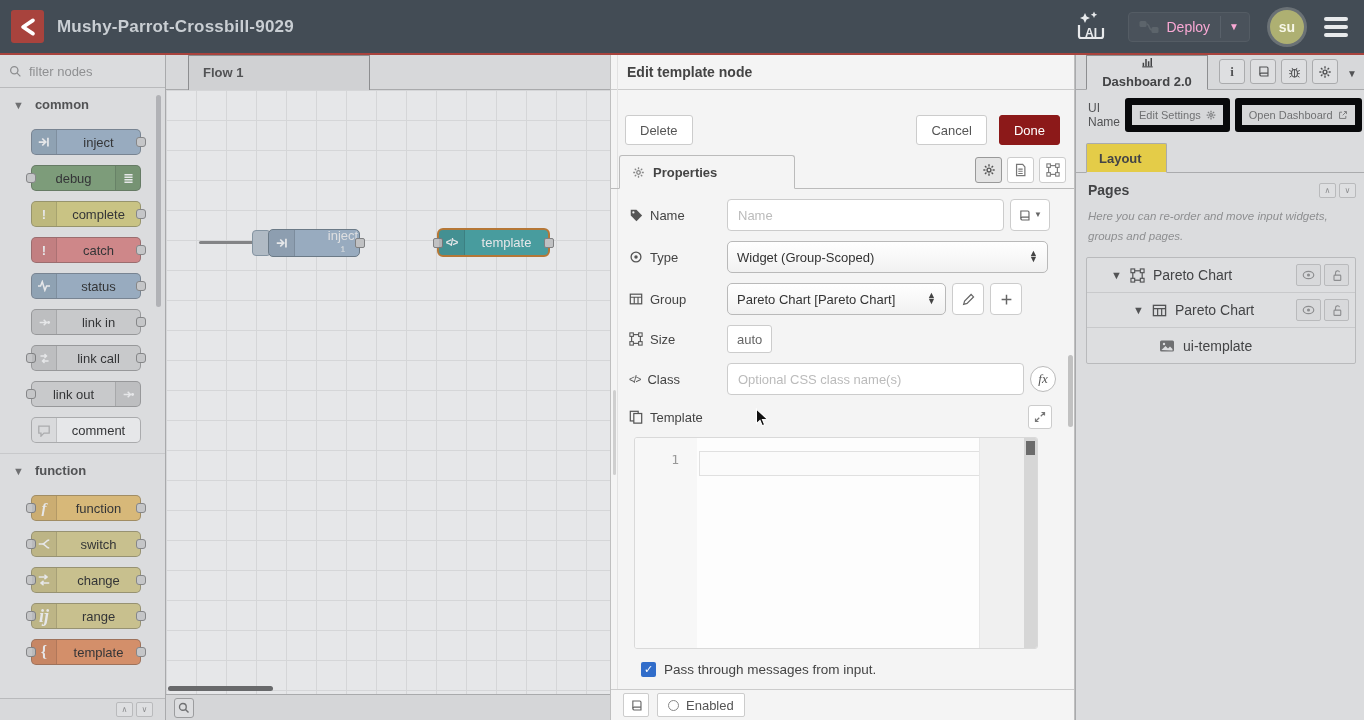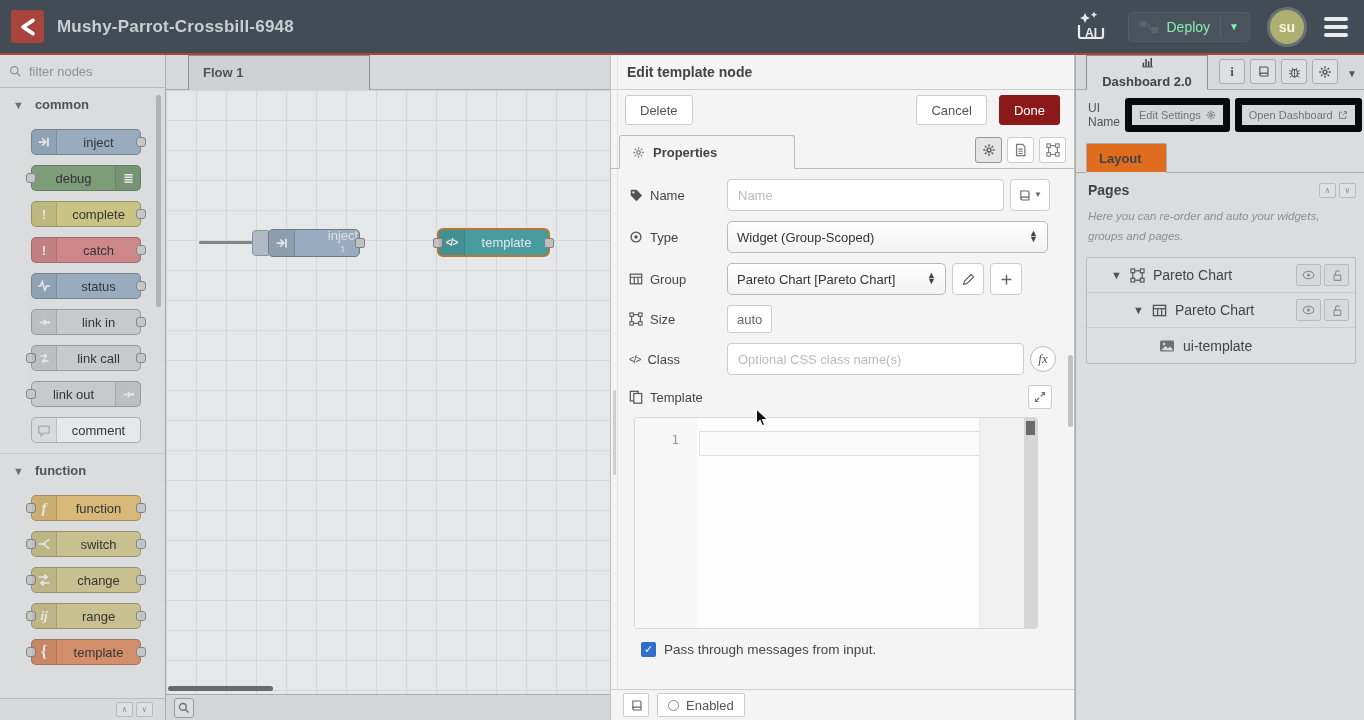--- a/index.html
+++ b/index.html
@@ -5,21 +5,21 @@
   * { box-sizing: border-box; margin: 0; padding: 0; }
   html,body { width:1364px; height:720px; overflow:hidden; }
   body { font-family:"Liberation Sans", sans-serif; background:#fff; position:relative; font-size:13px; color:#444; }
 
   
   .header { position:absolute; top:0; left:0; right:0; height:55px; background:#434c55; border-bottom:2px solid #a8433d; display:flex; align-items:center; z-index:10; }
   .logo { width:33px; height:33px; background:#a8433d; border-radius:3px; margin:0 13px 0 11px; display:flex; align-items:center; justify-content:center; flex:0 0 auto; }
   .hdr-title { color:#c9ced3; font-size:17px; font-weight:bold; letter-spacing:.2px; }
   .hdr-right { margin-left:auto; display:flex; align-items:center; gap:20px; margin-right:16px; }
   .ai-btn { color:#e8eaec; }
-  .deploy-btn { display:flex; align-items:center; background:#4a525b; border:1px solid #545c64; border-radius:4px; height:30px; padding:0 10px; color:#86efac; gap:8px; }
+  .deploy-btn { display:flex; align-items:center; background:#4a525b; border:1px solid #545c64; border-radius:4px; height:30px; padding:0 10px; color:#f9a8d4; gap:8px; }
   .deploy-btn .sep { width:1px; height:22px; background:#59616a; margin-left:2px; }
   .deploy-label { font-size:14px; }
   .caret { font-size:10px; line-height:1; }
   .avatar { width:34px; height:34px; border-radius:50%; background:#aeb072; color:#f7f7e8; display:flex; align-items:center; justify-content:center; font-weight:bold; font-size:14px; box-shadow:0 0 0 3px rgba(225,225,215,.25); }
   .hamburger { display:flex; flex-direction:column; gap:4px; }
   .hamburger span { display:block; width:24px; height:4px; background:#e8eaec; border-radius:2px; }
 
   
   .palette { position:absolute; top:55px; left:0; width:166px; bottom:0; background:#f3f3f3; border-right:1px solid #b9b9b9; }
   .palette-search { height:33px; border-bottom:1px solid #ccc; display:flex; align-items:center; gap:7px; padding:0 9px; color:#9b9b9b; }
@@ -72,21 +72,21 @@
   .dim-left { left:0; width:610px; }
   .dim-right { left:1075px; right:0; }
 
   
   .tray { position:absolute; top:55px; left:610px; width:465px; bottom:0; background:#f4f4f4; border-left:1px solid #bfbfbf; border-right:1px solid #bfbfbf; z-index:5; }
   .tray-resize { position:absolute; left:0; top:0; bottom:0; width:7px; border-right:1px solid #e2e2e2; }
   .tray-resize .thumb { position:absolute; left:2px; top:335px; width:3px; height:85px; background:#cfcfcf; border-radius:2px; }
   .tray-vscroll { position:absolute; right:1px; top:300px; width:5px; height:72px; background:#c1c1c1; border-radius:3px; }
   .tray-header { padding:9px 16px; font-size:14px; font-weight:bold; color:#444; border-bottom:1px solid #ccc; }
   .tray-toolbar { display:flex; align-items:center; padding:5px 14px 6px; gap:10px; }
-  .btn { height:30px; padding:0 14px; border:1px solid #ccc; border-radius:3px; background:#fff; color:#555; font-size:13px; display:flex; align-items:center; }
+  .btn { height:30px; padding:0 14px; border:1px solid #ccc; border-radius:3px; background:#fff; color:#555; font-size:13px; display:flex; align-items:center;margin-top:20px; }
   .btn-done { background:#8C1919; border-color:#8C1919; color:#fff; margin-left:2px; }
   .btn-cancel { margin-left:auto; }
   .tab-row { position:relative; height:36px; border-bottom:1px solid #bbb; margin-top:2px; }
   .props-tab { position:absolute; left:8px; bottom:-1px; width:176px; height:34px; background:#f4f4f4; border:1px solid #bbb; border-bottom:1px solid #f4f4f4; border-radius:3px 3px 0 0; display:flex; align-items:center; gap:8px; padding:0 12px; font-weight:bold; color:#444; }
   .tab-btns { position:absolute; right:8px; bottom:5px; display:flex; gap:5px; }
   .sq-btn { width:27px; height:26px; border:1px solid #ccc; border-radius:3px; background:#fff; display:flex; align-items:center; justify-content:center; color:#777; }
   .sq-btn.active { background:#e4e4e4; border-color:#999; color:#555; }
   .form { padding:10px 14px 0 18px; }
   .frow { display:flex; align-items:center; margin-bottom:10px; }
   .flabel { width:98px; display:flex; align-items:center; gap:7px; color:#444; flex:0 0 auto; }
@@ -123,21 +123,21 @@
   .sidebar { position:absolute; top:55px; right:0; width:289px; bottom:0; background:#f3f3f3; border-left:1px solid #b9b9b9; }
   .sb-tabbar { height:35px; border-bottom:1px solid #b9b9b9; position:relative; background:#eee; }
   .sb-tab { position:absolute; left:10px; bottom:-1px; height:35px; width:122px; background:#f3f3f3; border:1px solid #999; border-bottom:1px solid #f3f3f3; display:flex; align-items:center; gap:6px; padding:0 8px; font-weight:bold; color:#444;flex-direction:column; }
   .sb-tabbtns { position:absolute; right:26px; bottom:5px; display:flex; gap:5px; }
   .sb-sq { width:26px; height:25px; border:1px solid #bbb; border-radius:3px; background:#f6f6f6; display:flex; align-items:center; justify-content:center; color:#555; font-size:13px; }
   .sb-caret { position:absolute; right:7px; bottom:10px; color:#555; font-size:10px; }
   .uiname-row { display:flex; align-items:center; padding:8px 8px 8px 12px; gap:5px; }
   .uiname-label { font-size:12px; color:#555; flex:1; }
   .chip-btn { font-size:11px; color:#777; background:#ededed; border:7px solid #000000; border-radius:3px; padding:4px 7px; display:flex; align-items:center; gap:5px; white-space:nowrap; }
   .layout-tabbar { height:31px; border-bottom:1px solid #bbb; position:relative; margin-top:2px; }
-  .layout-tab { position:absolute; left:10px; bottom:-1px; height:30px; width:81px; background:#f97316; border:1px solid #bbb; border-bottom:1px solid #f3f3f3; border-radius:2px 2px 0 0; display:flex; align-items:center; padding:0 12px; font-weight:bold; color:#444; }
+  .layout-tab { position:absolute; left:10px; bottom:-1px; height:30px; width:81px; background:#fde047; border:1px solid #bbb; border-bottom:1px solid #f3f3f3; border-radius:2px 2px 0 0; display:flex; align-items:center; padding:0 12px; font-weight:bold; color:#444; }
   .pages-head { display:flex; align-items:center; padding:9px 8px 4px 12px; }
   .pages-title { font-weight:bold; font-size:14px; color:#444; flex:1; }
   .help-text { margin:4px 14px 0 12px; color:#9a9a9a; font-style:italic; font-size:11.5px; line-height:1.75; }
   .tree { margin:11px 8px 0 10px; border:1px solid #ccc; border-radius:2px; background:#f5f5f5; }
   .tree-row { height:35px; display:flex; align-items:center; border-bottom:1px solid #ddd; padding-right:6px; }
   .tree-row:last-child { border-bottom:none; }
   .tr-chev { color:#555; font-size:11px; margin-right:8px; }
   .tr-icon { color:#555; margin-right:8px; display:flex; }
   .tr-label { color:#444; font-size:14px; flex:1; }
   .tr-btn { width:25px; height:22px; border:1px solid #ccc; border-radius:2px; background:#efefef; color:#999; display:flex; align-items:center; justify-content:center; margin-left:3px; }
@@ -148,21 +148,21 @@
 </style>
 </head>
 <body>
 
 <div class="header">
   <div class="logo">
     <svg width="22" height="22" viewBox="0 0 20 20">
         <path d="M14.5 4 L5.5 10 L14.5 16" stroke="#fff" stroke-width="3.4" fill="none" stroke-linecap="round" stroke-linejoin="round"></path>
       </svg>
   </div>
-  <div class="hdr-title">Mushy-Parrot-Crossbill-6948</div>
+  <div class="hdr-title">Mushy-Parrot-Crossbill-9029</div>
   <div class="hdr-right">
     <div class="ai-btn">
       <svg width="34" height="34" viewBox="0 0 34 34">
         <path d="M5 15 v11 a2 2 0 0 0 2 2 h20 a2 2 0 0 0 2 -2 v-8" stroke="#e8eaec" fill="none" stroke-width="2.2"></path>
         <text x="11" y="27" fill="#e8eaec" font-size="12" font-weight="bold" font-family="Liberation Sans, sans-serif">AI</text>
         <path d="M11 3 l1.6 3.4 3.4 1.6 -3.4 1.6 -1.6 3.4 -1.6 -3.4 -3.4 -1.6 3.4 -1.6 z" fill="#e8eaec"></path>
         <path d="M20 1.5 l1 2.2 2.2 1 -2.2 1 -1 2.2 -1 -2.2 -2.2 -1 2.2 -1 z" fill="#e8eaec"></path>
       </svg>
     </div>
     <div class="deploy-btn">
@@ -303,21 +303,21 @@
     <span class="pn-icon l">
         <svg width="14" height="14" viewBox="0 0 16 16">
           <path d="M2 4.5 h9 M8.5 2 l3 2.5 -3 2.5 M14 11.5 H5 M7.5 9 l-3 2.5 3 2.5" stroke="#fff" stroke-width="1.7" fill="none"></path>
         </svg>
       </span>
     <span class="pn-label">change</span>
     <span class="pport pr"></span>
   </div>
   <div class="palette-node c-khaki il">
     <span class="pport pl"></span>
-    <span class="pn-icon l" style="font-family:'Liberation Serif',serif; font-style:italic; font-size:13px;">ij</span>
+    <span class="pn-icon l" style="font-family:'Liberation Serif',serif; font-style:italic; font-size:18px;">ij</span>
     <span class="pn-label">range</span>
     <span class="pport pr"></span>
   </div>
   <div class="palette-node c-template il">
     <span class="pport pl"></span>
     <span class="pn-icon l" style="font-family:'Liberation Serif',serif; font-size:16px;">{</span>
     <span class="pn-label">template</span>
     <span class="pport pr"></span>
   </div>
 
@@ -597,21 +597,21 @@
   <div class="layout-tabbar">
     <div class="layout-tab">Layout</div>
   </div>
 
   <div class="pages-head">
     <span class="pages-title">Pages</span>
     <span class="mini-btn">∧</span>
     <span class="mini-btn" style="margin-left:3px;">∨</span>
   </div>
 
-  <div class="help-text">Here you can re-order and auto your widgets, groups and pages.</div>
+  <div class="help-text">Here you can re-order and move input widgets, groups and pages.</div>
 
   <div class="tree">
     <div class="tree-row ind0">
       <span class="tr-chev">▼</span>
       <span class="tr-icon">
         <svg width="15" height="15" viewBox="0 0 16 16">
             <rect x="3" y="3" width="10" height="10" fill="none" stroke="#555" stroke-width="1.3"></rect>
             <rect x="1" y="1" width="4" height="4" fill="#f5f5f5" stroke="#555" stroke-width="1.2"></rect>
             <rect x="11" y="1" width="4" height="4" fill="#f5f5f5" stroke="#555" stroke-width="1.2"></rect>
             <rect x="1" y="11" width="4" height="4" fill="#f5f5f5" stroke="#555" stroke-width="1.2"></rect>

